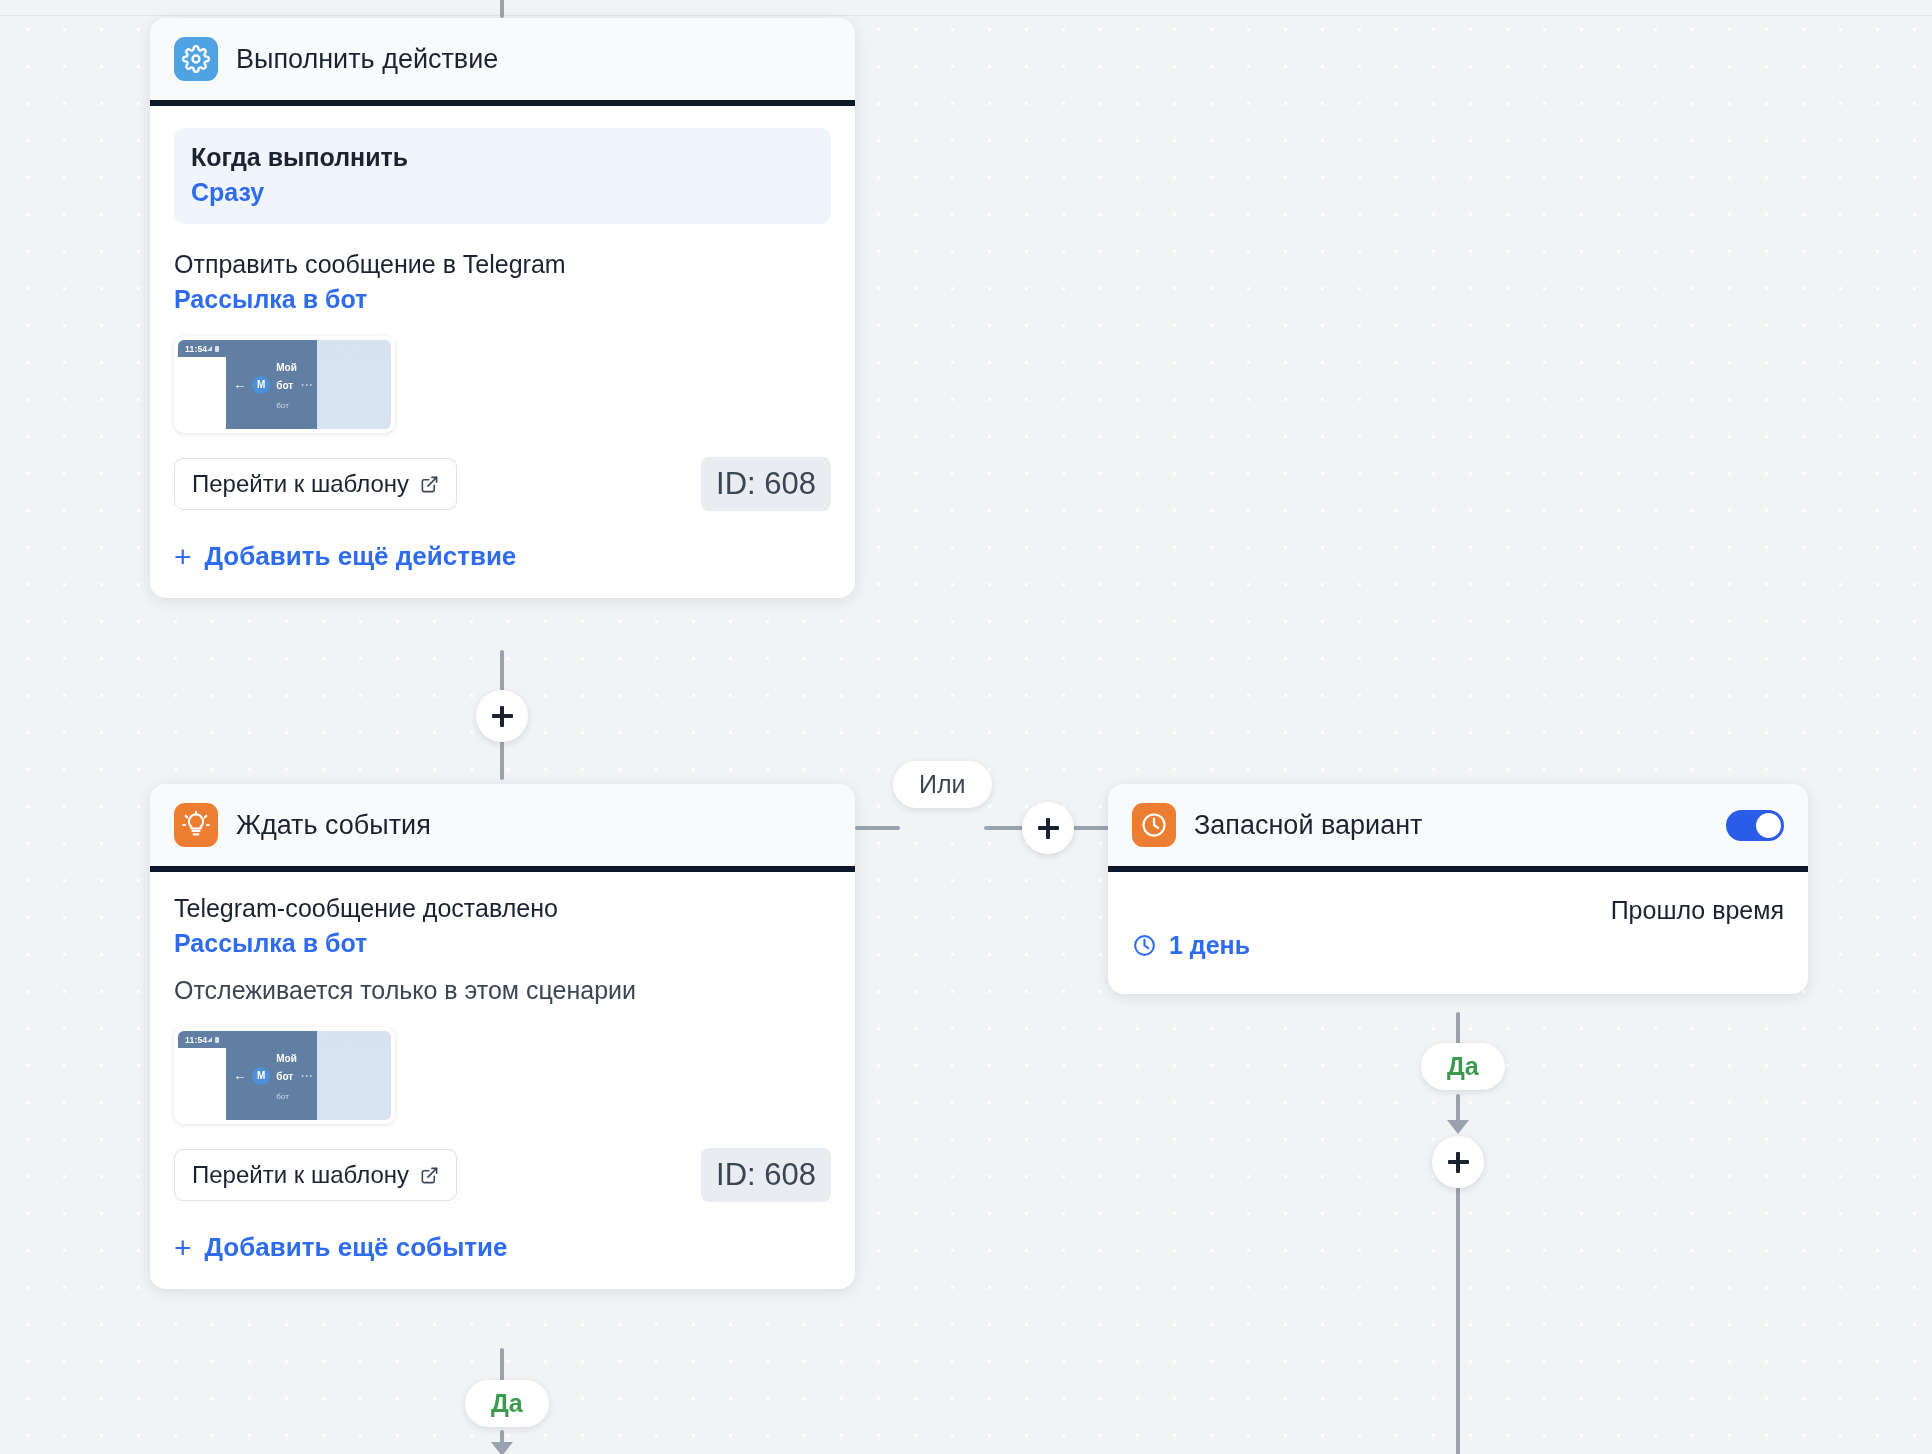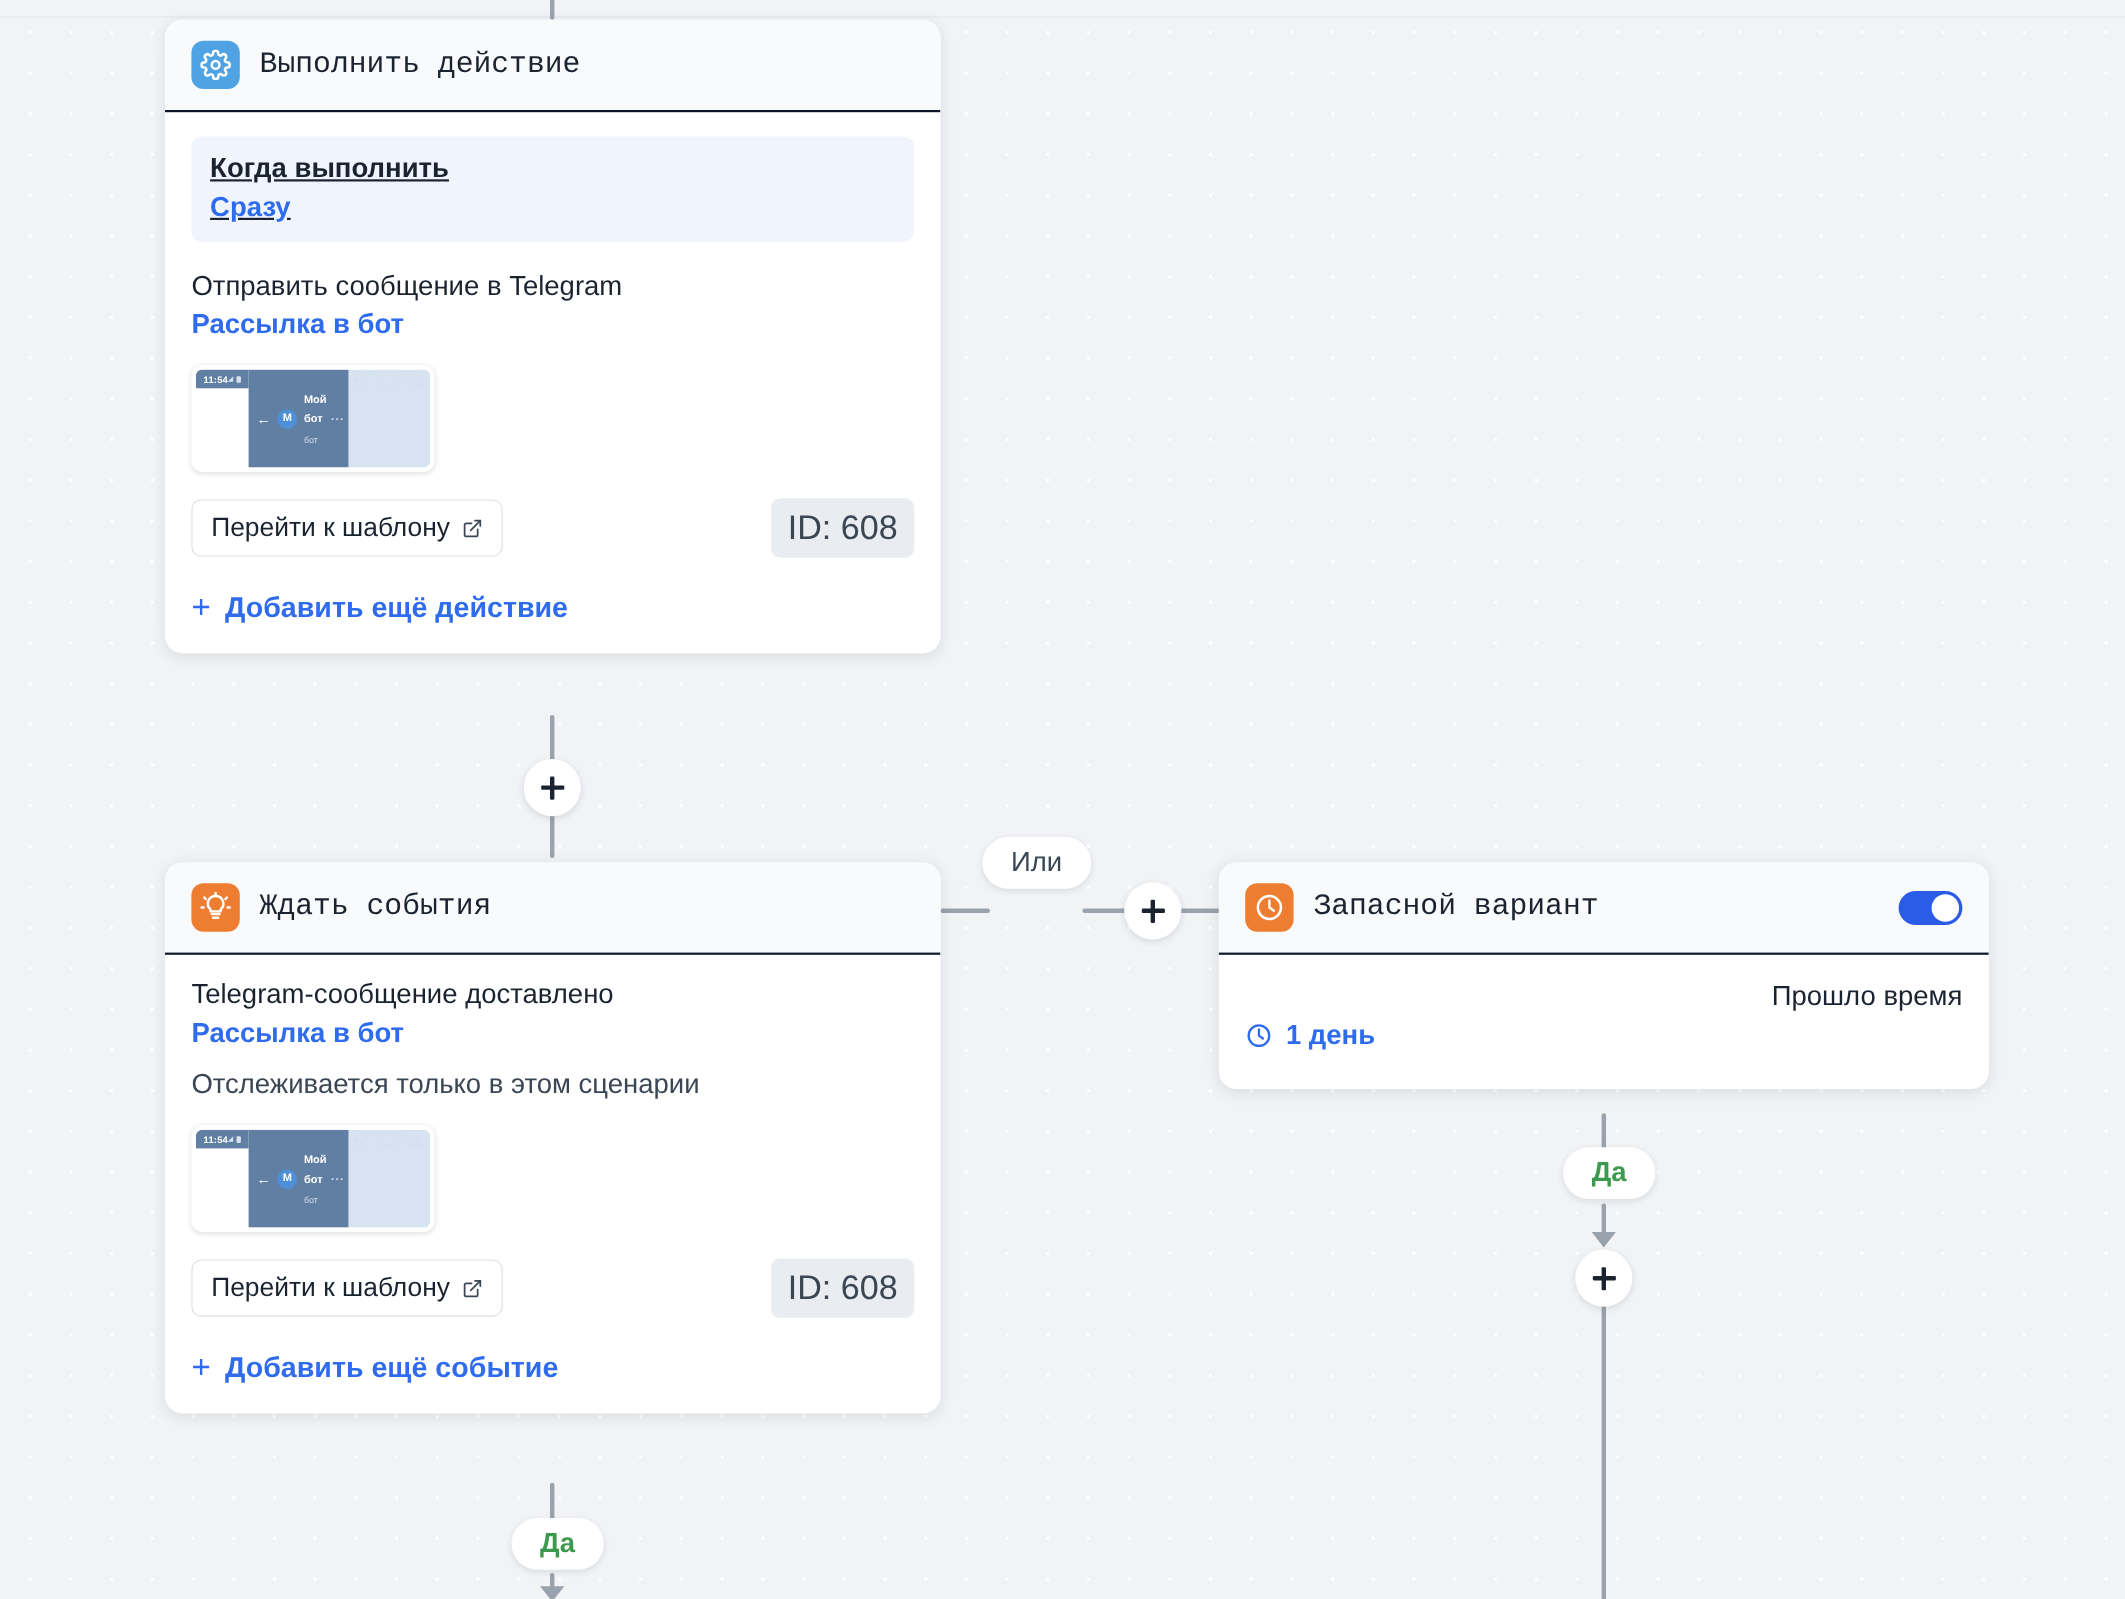--- a/index.html
+++ b/index.html
@@ -101,22 +101,21 @@
     box-shadow: 0 3px 14px rgba(30, 40, 60, 0.10);
     overflow: hidden;
     z-index: 3;
   }
   .card-header {
     display: flex;
     align-items: center;
     gap: 18px;
     padding: 19px 24px;
     background: #f9fafb;
-    border-bottom: 2px solid #0f172a;
-    font-family: Liberation Mono, monospace;
+    border-bottom: 6px solid #0f172a;
   }
   .card-header .title {
     font-size: 27px;
     color: #1b2330;
     font-weight: 400;
     flex: 1;
   }
   .card-body { padding: 22px 24px 26px 24px; }
 
   
@@ -148,21 +147,20 @@
     border-radius: 50%;
     background: #ffffff;
   }
 
   
   .when-block {
     background: #eff4fd;
     border-radius: 10px;
     padding: 15px 17px 17px 17px;
     margin-bottom: 26px;
-    text-decoration: underline;
   }
   .blk-title {
     font-size: 25px;
     font-weight: 700;
     color: #1b2330;
     margin-bottom: 6px;
   }
   .blk-link {
     font-size: 25px;
     font-weight: 700;

